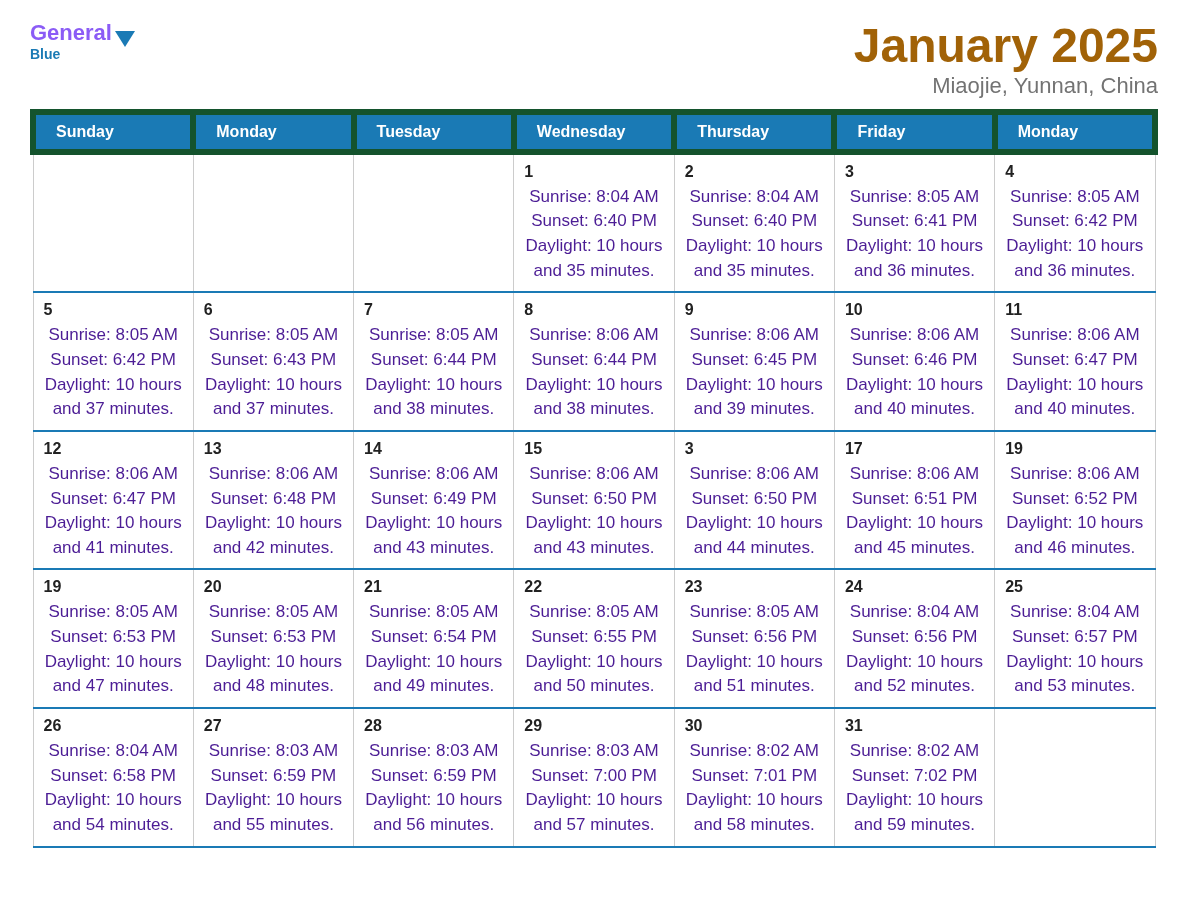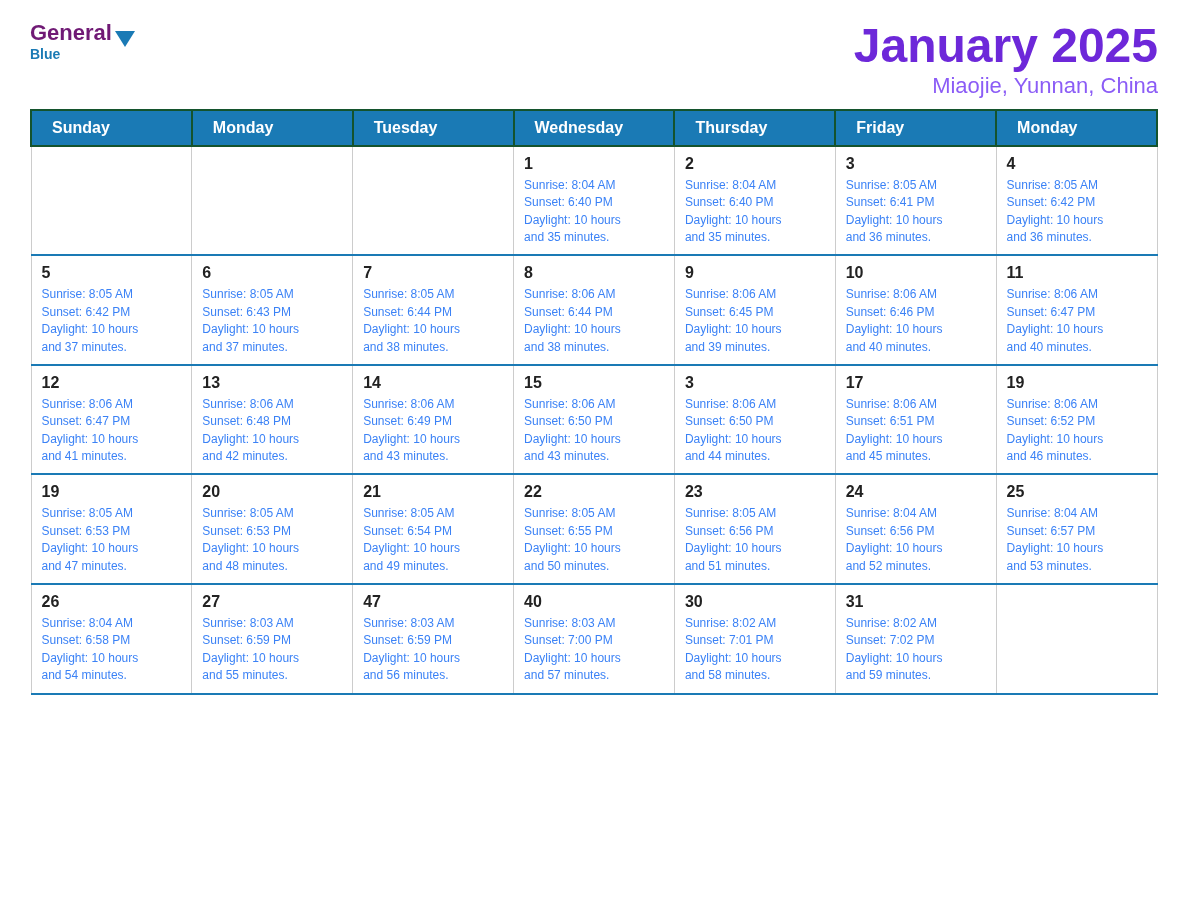--- a/index.html
+++ b/index.html
@@ -12,54 +12,54 @@
     }
     .header {
       display: flex;
       justify-content: space-between;
       align-items: flex-start;
       margin-bottom: 10px;
     }
     .logo-text-general {
       font-size: 22px;
       font-weight: bold;
-      color: #701a75;
+      color: #8b5cf6;
     }
     .logo-text-blue {
       font-size: 14px;
       font-weight: bold;
       color: #1a7ab5;
     }
     .title-section {
       text-align: right;
     }
     .title-section h1 {
       font-size: 48px;
       font-weight: bold;
-      color: #6d28d9;
+      color: #a16207;
       line-height: 1.1;
     }
     .title-section h2 {
       font-size: 22px;
       font-weight: normal;
-      color: #8b5cf6;
+      color: #737373;
     }
     .calendar {
       width: 100%;
       border-collapse: collapse;
       margin-top: 8px;
     }
     .calendar thead tr th {
       background-color: #1a7ab5;
       color: #fff;
       padding: 8px 20px;
       text-align: left;
       font-size: 16px;
       font-weight: bold;
-      border: 2px solid #14532d;
+      border: 6px solid #14532d;
     }
     .calendar tbody tr td {
       vertical-align: top;
       padding: 8px 10px;
       border: 1px solid #ccc;
       width: 14.28%;
       min-height: 100px;
       font-size: 13px;
       color: #333;
     }
@@ -67,23 +67,24 @@
       background: #fff;
     }
     .day-num {
       font-size: 16px;
       font-weight: bold;
       color: #222;
       display: block;
       margin-bottom: 4px;
     }
     .day-info {
-      color: #3b82f6;
-      font-size: 12px;
+      color: #4c1d95;
+      font-size: 17px;
       line-height: 1.45;
+      text-align: center;
     }
     .calendar tbody tr {
       border-bottom: 2px solid #1a7ab5;
     }
     .logo-wrapper {
       display: flex;
       flex-direction: column;
       align-items: flex-start;
     }
     .logo-line1 {
@@ -327,28 +328,28 @@
 and 54 minutes.</div>
         </td>
         <td>
           <span class="day-num">27</span>
           <div class="day-info" style="white-space: pre-line;">Sunrise: 8:03 AM
 Sunset: 6:59 PM
 Daylight: 10 hours
 and 55 minutes.</div>
         </td>
         <td>
-          <span class="day-num">47</span>
+          <span class="day-num">28</span>
           <div class="day-info" style="white-space: pre-line;">Sunrise: 8:03 AM
 Sunset: 6:59 PM
 Daylight: 10 hours
 and 56 minutes.</div>
         </td>
         <td>
-          <span class="day-num">40</span>
+          <span class="day-num">29</span>
           <div class="day-info" style="white-space: pre-line;">Sunrise: 8:03 AM
 Sunset: 7:00 PM
 Daylight: 10 hours
 and 57 minutes.</div>
         </td>
         <td>
           <span class="day-num">30</span>
           <div class="day-info" style="white-space: pre-line;">Sunrise: 8:02 AM
 Sunset: 7:01 PM
 Daylight: 10 hours

